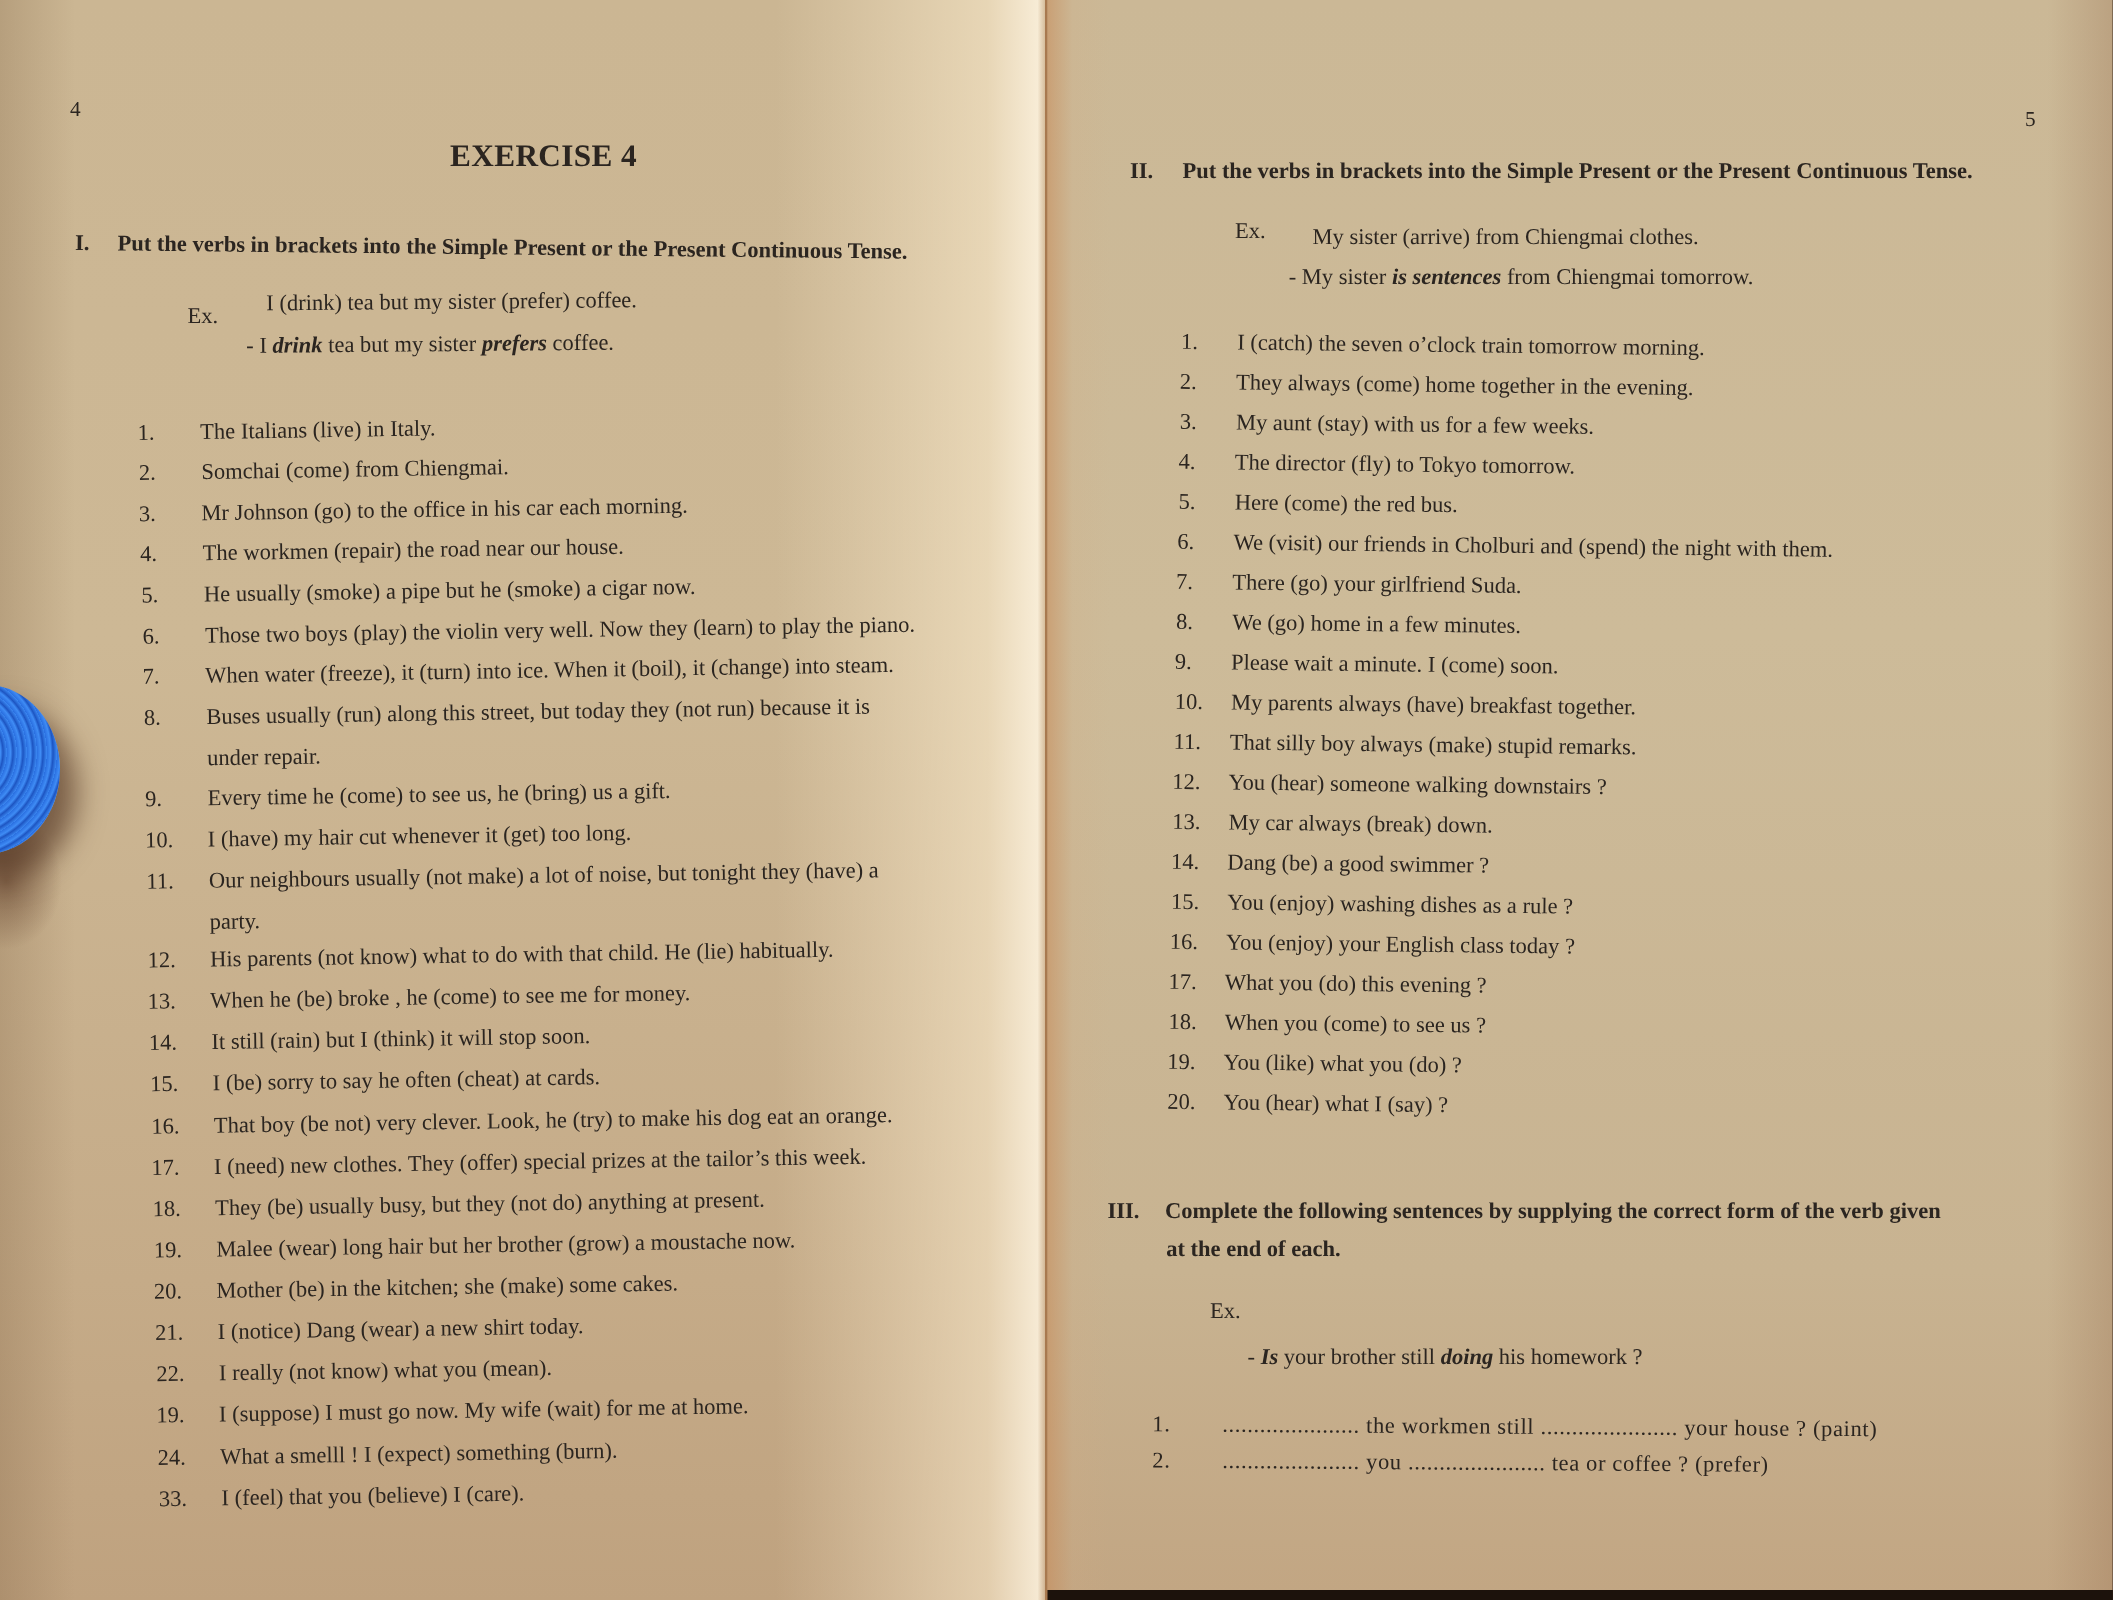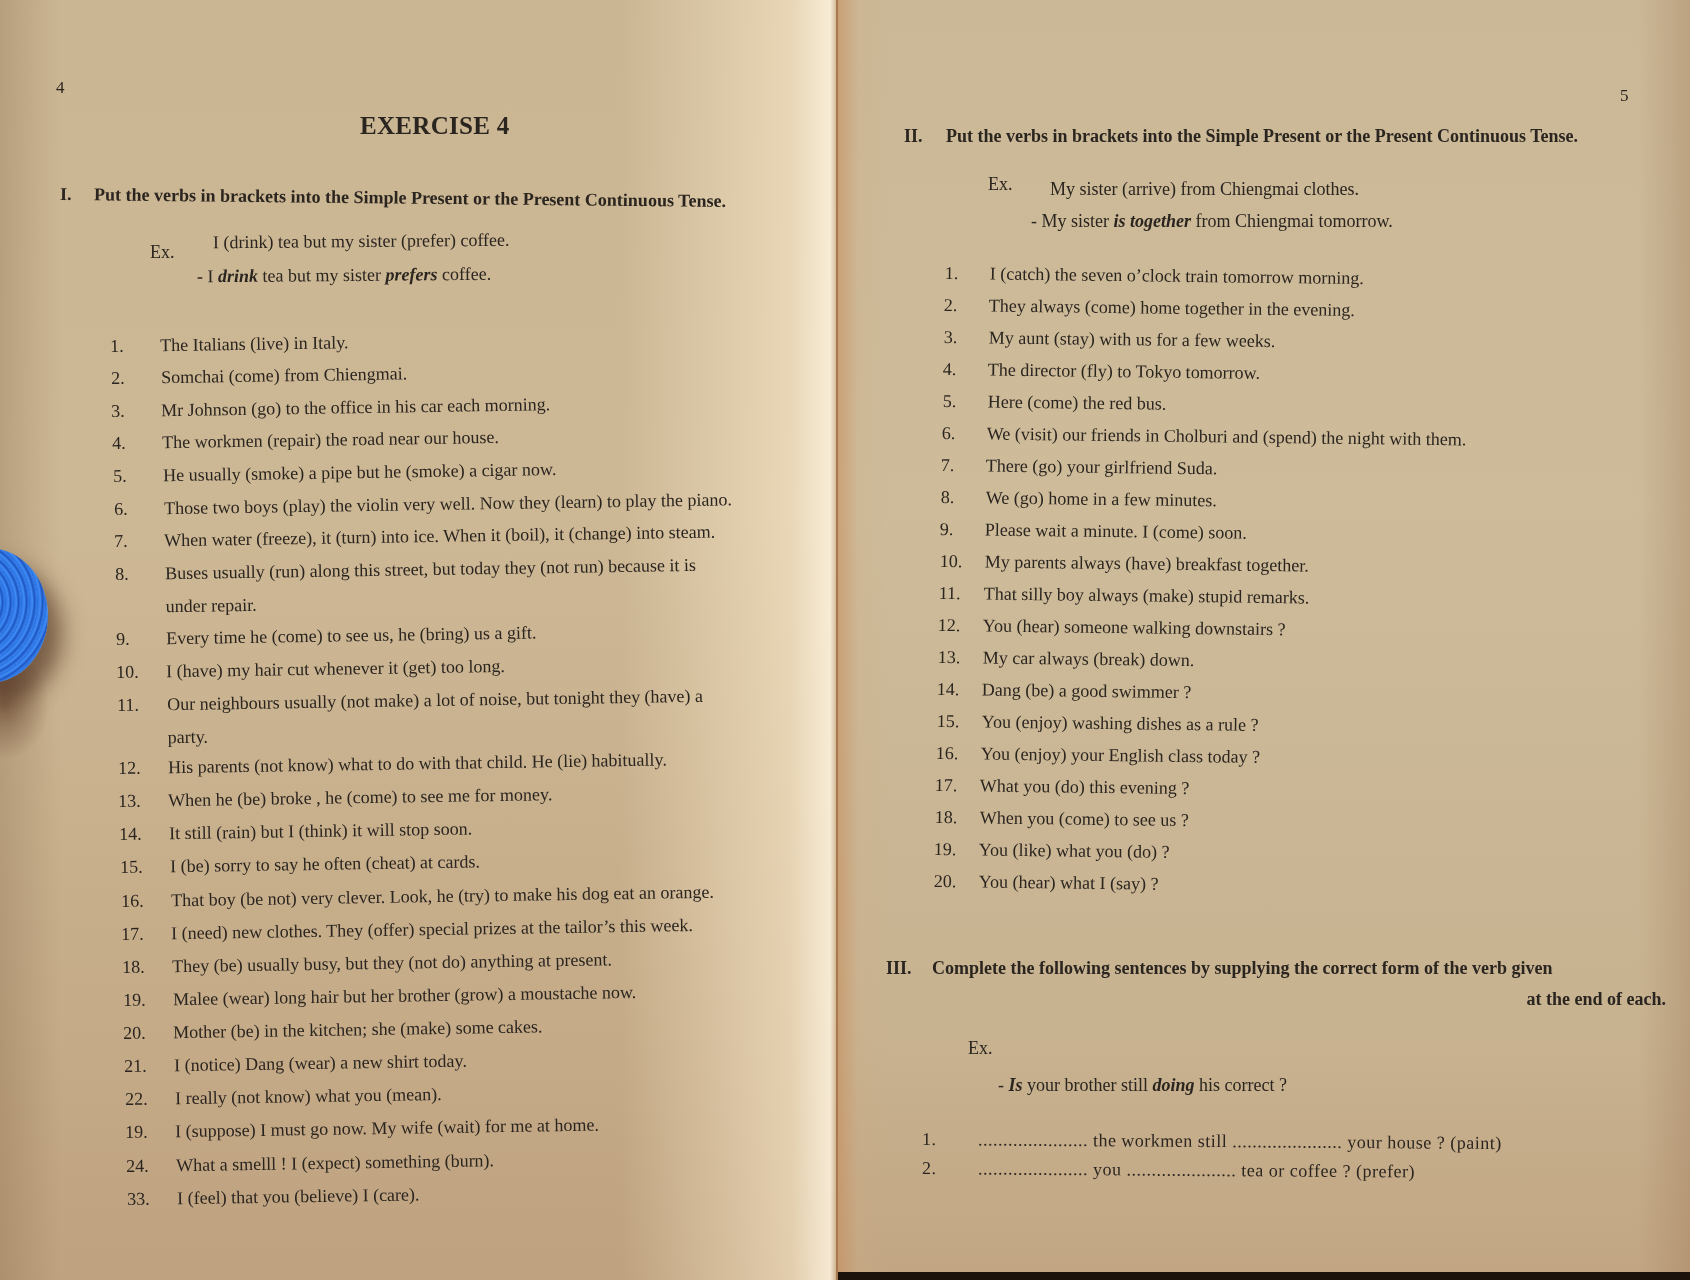--- a/index.html
+++ b/index.html
@@ -35,21 +35,21 @@
     position: absolute; font-size: 17px; color: #2b2520;
   }
   .exercise-title {
     position: absolute; left: 360px; top: 112px;
     font-size: 25px; font-weight: bold; letter-spacing: 0.3px;
   }
   .section-head {
     position: absolute; font-size: 18px; font-weight: bold; white-space: nowrap;
   }
   .section-head .roman { display: inline-block; width: 34px; }
-  .section-head .wrap2 { display: block; padding-left: 47px; margin-top: 10px; text-align: right; }
+  .section-head .wrap2 { display: block; padding-left: 47px; margin-top: 10px; }
   .line {
     position: absolute; font-size: 18px; white-space: nowrap; line-height: 22px;
   }
   .line .num { position: absolute; left: 0; width: 40px; }
   .line .txt { position: absolute; }
   .ex-label { position: absolute; font-size: 18px; }
   em.answer { font-style: italic; font-weight: bold; }
   .blue-ball {
     position: absolute; left: -70px; top: 548px; width: 118px; height: 135px;
     border-radius: 50%;
@@ -195,21 +195,21 @@
 <div class="page page-right">
   <div class="page-number" style="left:782px; top:86px;">5</div>
 
   <div class="section-head" style="left:66px; top:126px;">
     <span class="roman" style="width:42px;">II.</span><span>Put the verbs in brackets into the Simple Present or the Present Continuous Tense.</span>
   </div>
 
   <div class="ex-label" style="left:150px; top:174px;">Ex.</div>
   <div class="line" style="left:212px; top:178px;">My sister (arrive) from Chiengmai clothes.</div>
   <div class="line" style="left:193px; top:210px;">
-    <span>- My sister </span><em class="answer">is together</em><span> from Chiengmai tomorrow.</span>
+    <span>- My sister </span><em class="answer">is sentences</em><span> from Chiengmai tomorrow.</span>
   </div>
 
   <div id="right-items">
       <div class="line" style="left: 107px; top: 262px; width: 760px; transform: rotate(0.7deg); transform-origin: left center;">
         <span class="num">1.</span>
         <span class="txt" style="left: 45px;">I (catch) the seven o’clock train tomorrow morning.</span>
       </div>
       <div class="line" style="left: 106px; top: 294px; width: 760px; transform: rotate(0.7deg); transform-origin: left center;">
         <span class="num">2.</span>
         <span class="txt" style="left: 45px;">They always (come) home together in the evening.</span>
@@ -288,21 +288,21 @@
       </div>
     </div>
 
   <div class="section-head" style="left:48px; top:958px; white-space:normal; width:780px;">
     <span class="roman" style="width:46px;font-family:Liberation Serif, serif;">III.</span><span>Complete the following sentences by supplying the correct form of the verb given</span>
     <span class="wrap2">at the end of each.</span>
   </div>
 
   <div class="ex-label" style="left:130px; top:1038px;">Ex.</div>
   <div class="line" style="left:160px; top:1074px;">
-    <span>- </span><em class="answer">Is</em><span> your brother still </span><em class="answer">doing</em><span> his correct ?</span>
+    <span>- </span><em class="answer">Is</em><span> your brother still </span><em class="answer">doing</em><span> his homework ?</span>
   </div>
 
   <div id="right-items-3">
       <div class="line dots" style="left: 84px; top: 1128px; width: 760px; transform: rotate(0.4deg); transform-origin: left center;">
         <span class="num">1.</span>
         <span class="txt" style="left: 56px;">...................... the workmen  still ...................... your house ?  (paint)</span>
       </div>
       <div class="line dots" style="left: 84px; top: 1157px; width: 760px; transform: rotate(0.4deg); transform-origin: left center;">
         <span class="num">2.</span>
         <span class="txt" style="left: 56px;">...................... you ...................... tea or coffee ?  (prefer)</span>

